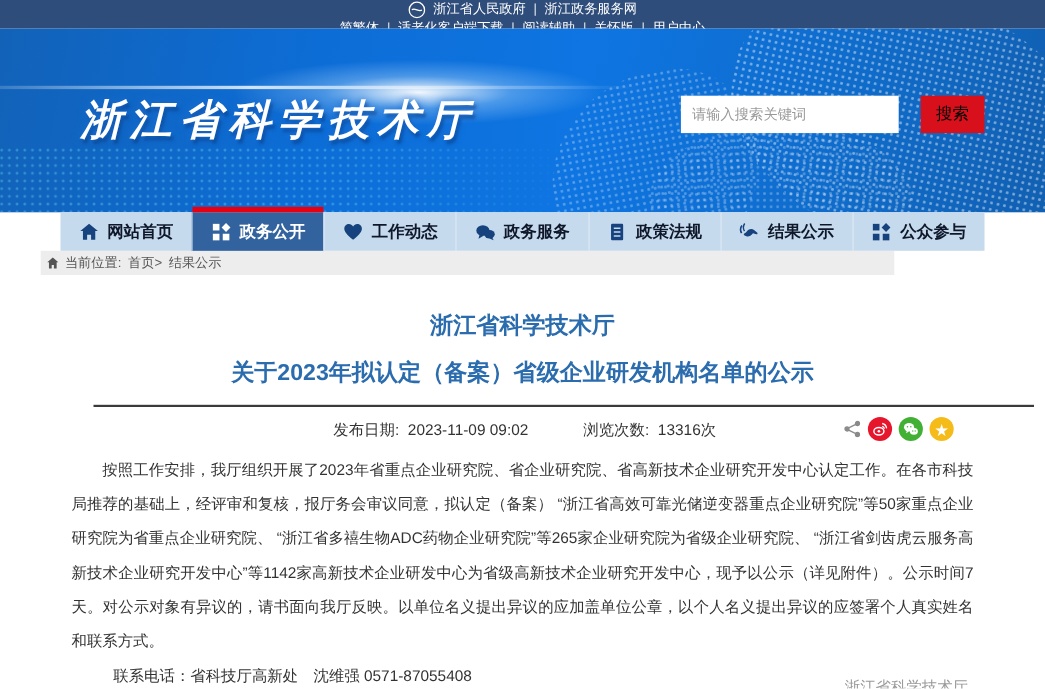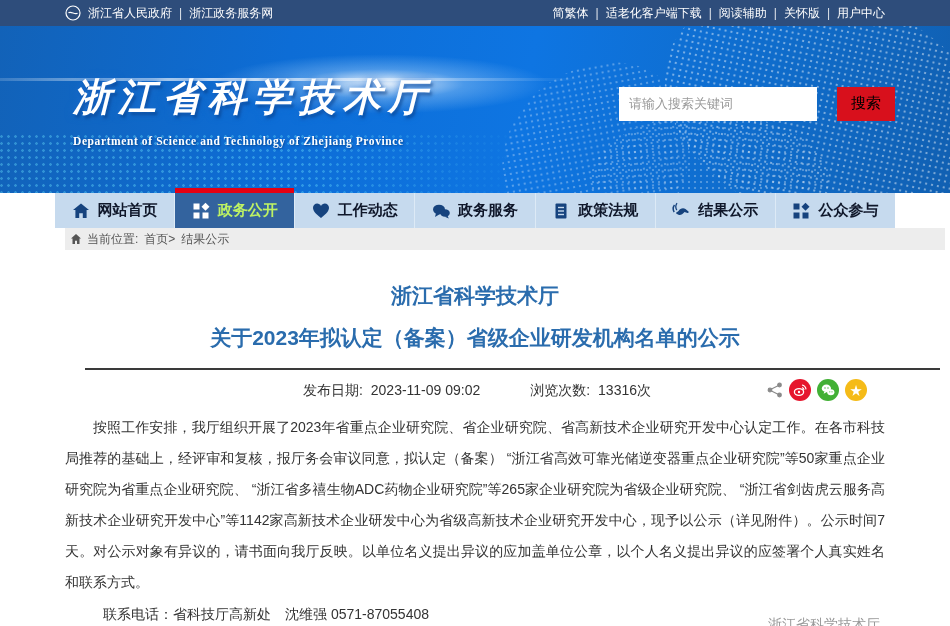--- a/index.html
+++ b/index.html
@@ -4,21 +4,21 @@
 <style>
   * { box-sizing: border-box; margin: 0; padding: 0; }
   html,body { width:950px; height:626px; }
   body {
     font-family: "Liberation Sans", sans-serif;
     background:#fff; position:relative; overflow:hidden;
   }
 
   
   .topbar { height:26px; background:#2e4d7b; }
-  .topbar-inner { width:820px; margin:0 auto; height:100%; display:flex; align-items:center; justify-content:space-between; }
+  .topbar-inner { width:820px; margin:0 auto; height:100%; display:flex; align-items:center; justify-content:space-between;flex-direction:column; }
   .topbar a, .topbar span.lnk { color:#fff; font-size:12px; text-decoration:none; cursor:pointer; }
   .tb-group { display:flex; align-items:center; }
   .tb-group .lnk + .lnk::before { content:"|"; color:rgba(255,255,255,.85); margin:0 7px; font-weight:normal; }
   .gov-emblem { width:16px; height:16px; margin-right:7px; display:inline-block; }
 
   
   .banner { height:167px; position:relative; overflow:hidden;
     background: linear-gradient(100deg,#1262b8 0%, #0d6dd6 30%, #0e75e2 55%, #0f6ccb 80%, #1160b2 100%); }
   .dots { position:absolute; background-image: radial-gradient(rgba(255,255,255,.55) 1px, transparent 1.6px); background-size:6px 6px; }
   .dots.map1 { right:-40px; top:-30px; width:330px; height:230px; border-radius:45% 55% 40% 60%; transform:rotate(12deg); opacity:.8; }
@@ -43,26 +43,26 @@
   .search-box input { width:198px; height:34px; border:none; outline:none; padding:0 10px; font-size:13px; color:#000000; font-family:"Liberation Sans",sans-serif; }
   .search-box input::placeholder { color:#999; }
   .search-btn { width:58px; height:34px; background:#d8101c; border:none; color:#000000; font-size:15px; cursor:pointer; font-family:"Liberation Sans",sans-serif;margin-left:20px; }
 
   
   .navbar { width:840px; margin:0 auto; height:35px; background:#c6daee; display:flex; position:relative; }
   .nav-item { flex:1; display:flex; align-items:center; justify-content:center; gap:8px;
     font-size:15px; font-weight:bold; color:#0f172a; height:35px; cursor:pointer; position:relative; }
   .nav-item + .nav-item { border-left:1px solid #ddeaf6; }
   .nav-item svg { width:18px; height:18px; fill:#16437e; flex:none; }
-  .nav-item.active { background:#33639e; color:#bef264; }
+  .nav-item.active { background:#33639e; color:#ffffff; }
   .nav-item.active svg { fill:#fff; }
   .nav-item.active::before { content:""; position:absolute; left:0; right:0; top:-5px; height:5px; background:#e60012; }
 
   
-  .breadcrumb { margin-left:65px; width:880px; height:22px; background:#ededed; display:flex; align-items:center; font-size:12px; color:#555; padding-left:5px; }
+  .breadcrumb { margin-left:37px; width:776px; height:22px; background:#ededed; display:flex; align-items:center; font-size:12px; color:#555; padding-left:5px; }
   .breadcrumb svg { width:12px; height:12px; fill:#555; margin-right:5px; }
   .breadcrumb .bc-link { color:#555; cursor:pointer; text-decoration:none; margin-left:6px; }
 
   
   .article { width:820px; margin:0 auto; padding-top:20px; position:relative; }
   .art-org, .art-title { text-align:center; color:#2a6cad; font-weight:600; font-size:21px; }
   .art-org { margin:12px 0 14px; }
   .art-title { margin-bottom:16px; }
   .divider { height:2px; background:#3a3a3a; margin-left:20px; width:855px; }
 
@@ -109,21 +109,20 @@
   <div class="dots map1"></div>
   <div class="dots map2"></div>
   <div class="dots map3"></div>
   <div class="dots teal"></div>
   <div class="flare"></div>
   <div class="streak"></div>
 
   <div class="banner-inner">
     <div class="logo-block">
       <div class="logo-cn">浙江省科学技术厅</div>
-      <div class="logo-en">Department of Science and Technology of Zhejiang Province</div>
     </div>
     <div class="search-box">
       <input type="text" placeholder="请输入搜索关键词" style="">
       <button class="search-btn">搜索</button>
     </div>
   </div>
 </div>
 
 <div class="navbar">
   <div class="nav-item">

